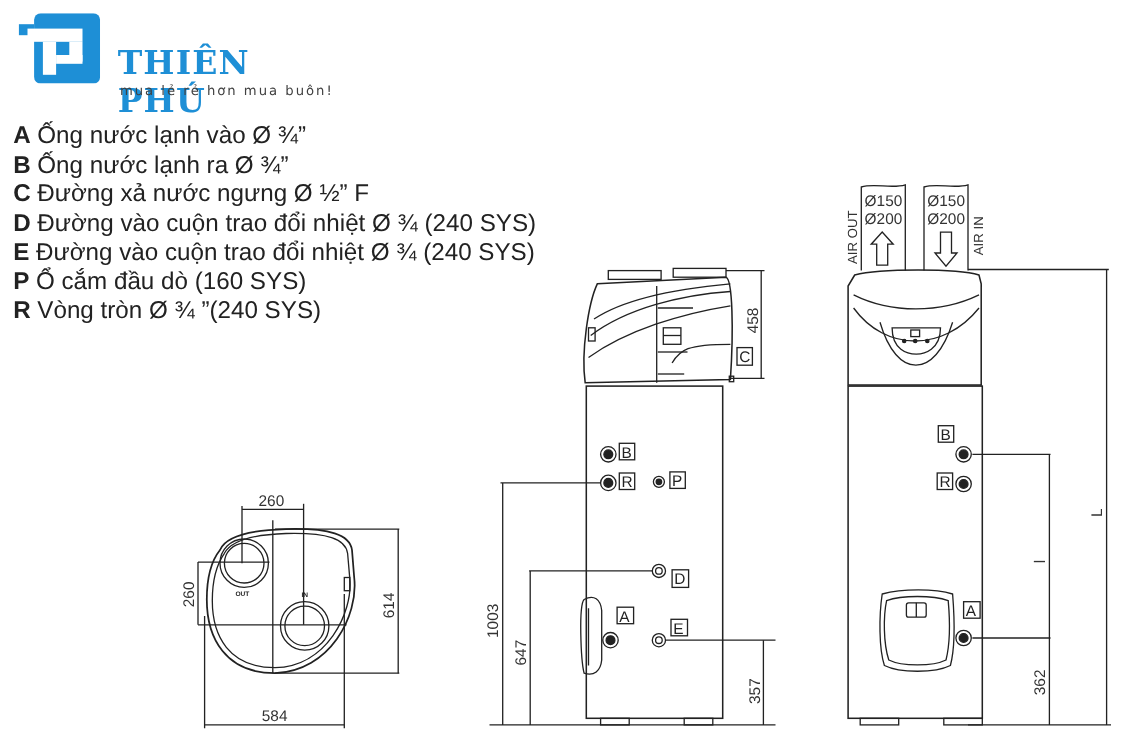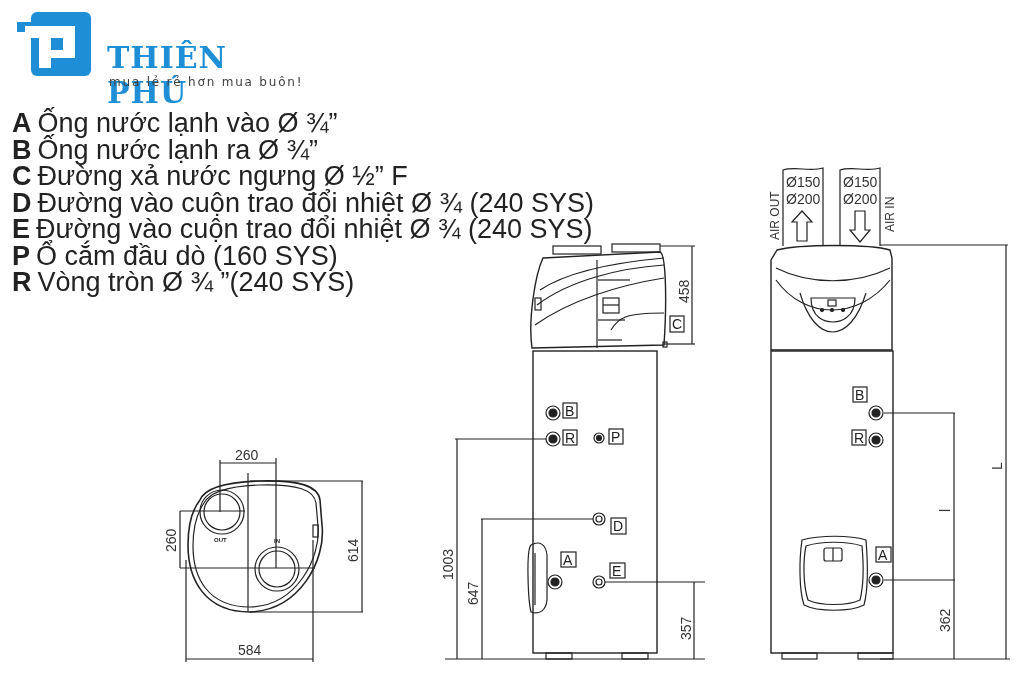--- a/index.html
+++ b/index.html
@@ -2,21 +2,21 @@
 <html><head>
 <meta charset="utf-8">
 <style>
   html, body { margin:0; padding:0; background:#ffffff; }
   body { width:1024px; height:683px; position:relative; overflow:hidden; font-family:"Liberation Sans", sans-serif; color:#1a1a1a; }
   .logo { position:absolute; left:17px; top:12px; width:300px; height:70px; }
   .logo-mark { position:absolute; left:0; top:0; width:74px; height:64px; }
   .logo-top { position:absolute; left:91px; top:14px; font-size:15px; letter-spacing:1.5px; color:#222; font-family:"DejaVu Sans", sans-serif; }
   .logo-brand { position:absolute; left:90px; top:28px; font-size:30px; font-weight:bold; color:#1e8fd6; font-family:"DejaVu Serif", serif; letter-spacing:1px; }
   .logo-slogan { position:absolute; left:92px; top:63px; font-size:12px; letter-spacing:1.8px; color:#404040; font-family:"DejaVu Sans", sans-serif; }
-  .legend { position:absolute; left:12px; top:110px; font-size:27px; line-height:26.5px; color:#222; font-family:"Liberation Sans", sans-serif; }
+  .legend { position:absolute; left:12px; top:110px; font-size:22px; line-height:26.5px; color:#222; font-family:"Liberation Sans", sans-serif; }
   .legend-row { white-space:nowrap; }
   .legend-key { font-weight:bold; margin-right:6px; }
   svg.drawing { position:absolute; left:0; top:0; }
   .dim { font-family:"Liberation Sans", sans-serif; font-size:14px; fill:#333; }
   .lbl { font-family:"Liberation Sans", sans-serif; font-size:14px; fill:#222; }
 </style>
 </head>
 <body>
 
 <div class="logo">

